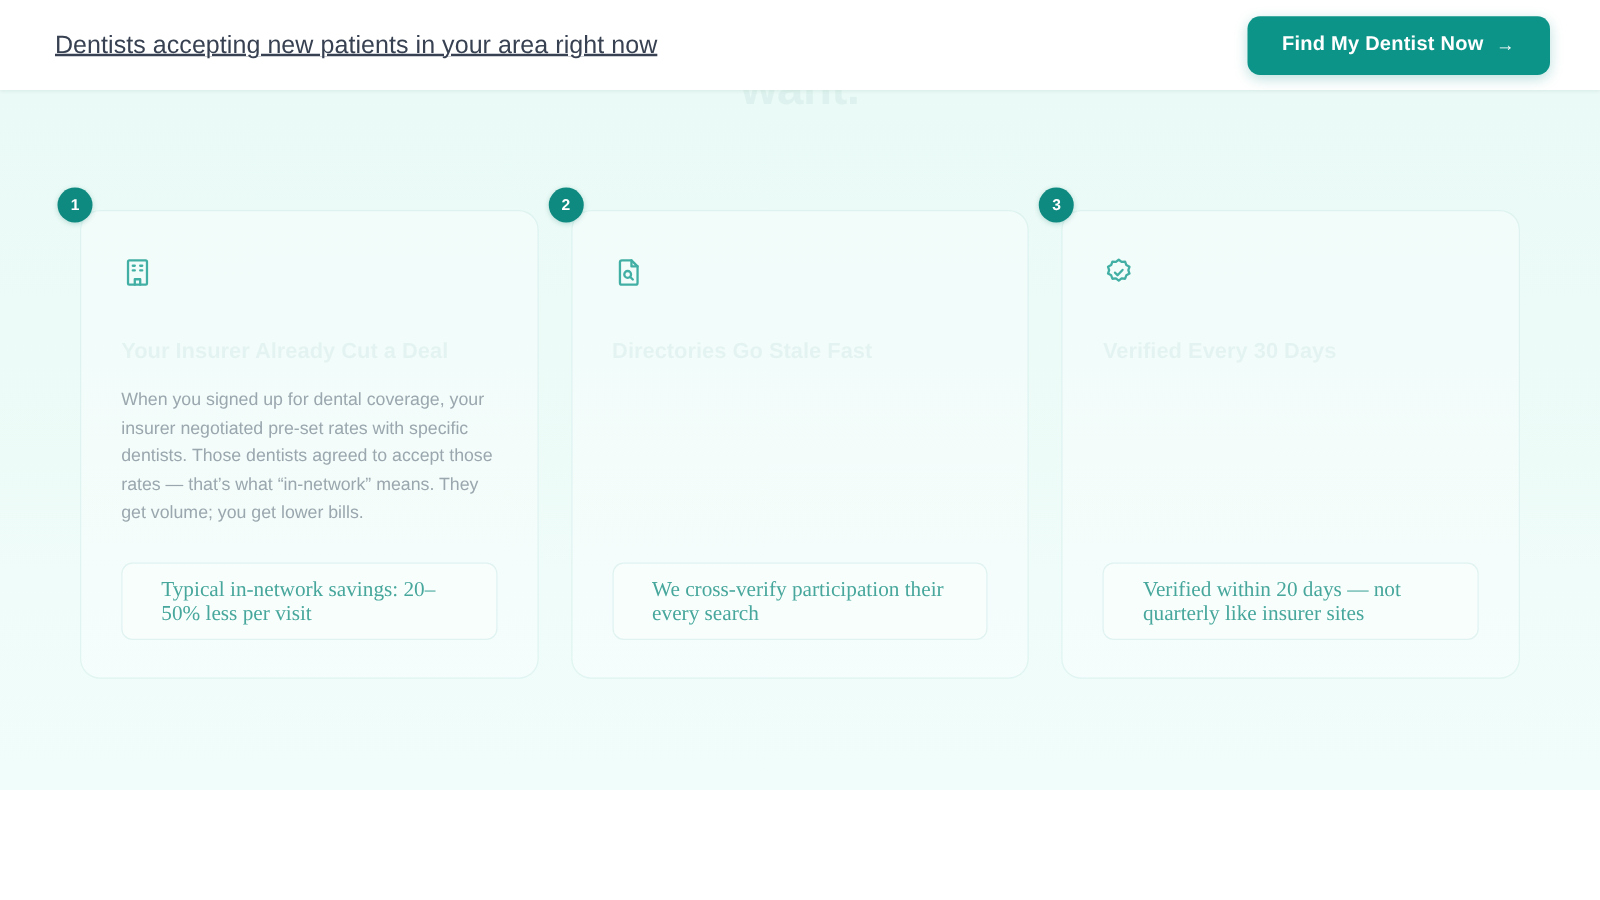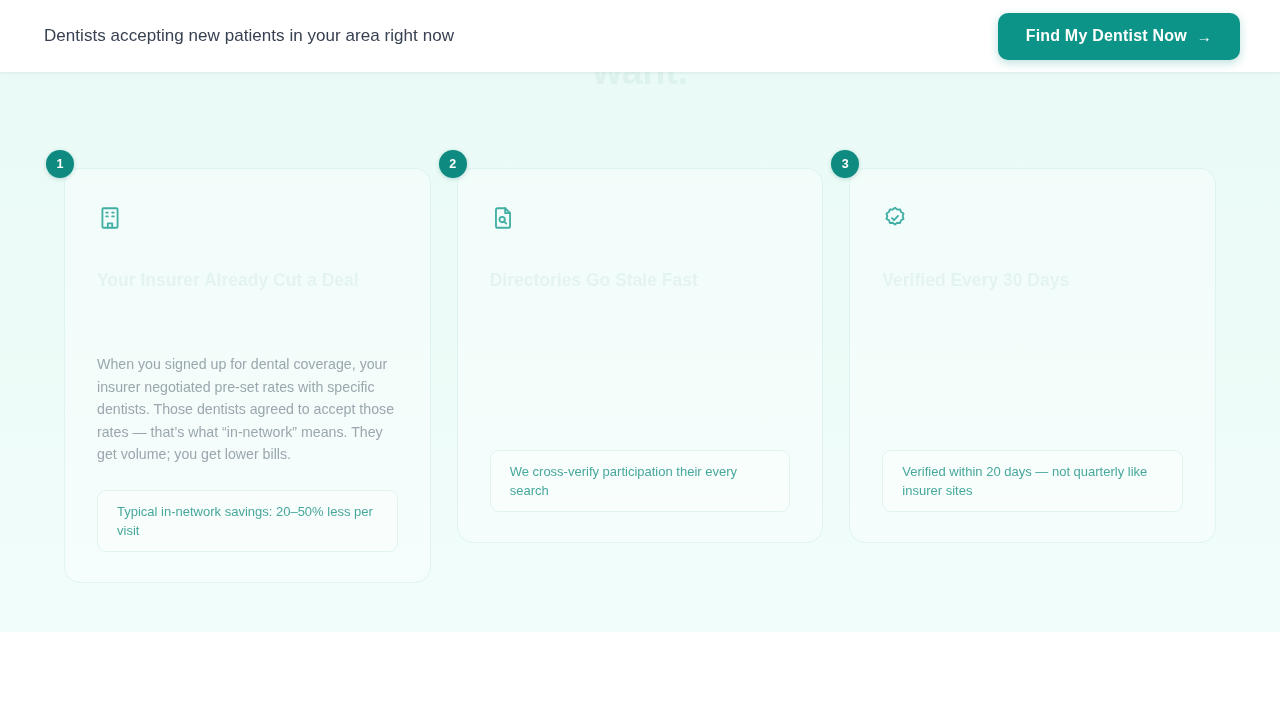--- a/index.html
+++ b/index.html
@@ -20,24 +20,25 @@
     height: 72px;
     background: #ffffff;
     display: flex;
     align-items: center;
     justify-content: space-between;
     padding: 0 40px 0 44px;
     box-shadow: 0 1px 3px rgba(15, 60, 55, 0.08);
     z-index: 40;
   }
   .topbar-text {
-    font-size: 17px;
+    font-size: 20px;
     color: #374151;
     letter-spacing: 0.05px;
     white-space: nowrap;
+    text-decoration: underline;
   }
   .cta-button {
     display: inline-flex;
     align-items: center;
     gap: 10px;
     background: #0d9488;
     color: #ffffff;
     font-size: 16px;
     font-weight: bold;
     letter-spacing: 0.2px;
@@ -133,32 +134,32 @@
     min-height: 24px;
     filter: blur(0.3px);
     user-select: none;
   }
 
   .card-body {
     font-size: 14.2px;
     line-height: 22.6px;
     color: #9aa7ae;
     margin-bottom: 24px;
-    margin-top: 44px;
   }
 
   .card-highlight {
     margin-top: auto;
     background: rgba(255, 255, 255, 0.40);
     border: 1px solid rgba(13, 148, 136, 0.10);
     border-radius: 9px;
-    padding: 11px 19px;
-    font-size: 13px;
+    padding: 11px 31px;
+    font-size: 17px;
     line-height: 19px;
     color: #47a79c;
+    font-family: Liberation Serif, serif;
   }
 
   .page-bottom {
     width: 1280px;
     height: 88px;
     background: #ffffff;
   }
 </style>
 </head>
 <body>

